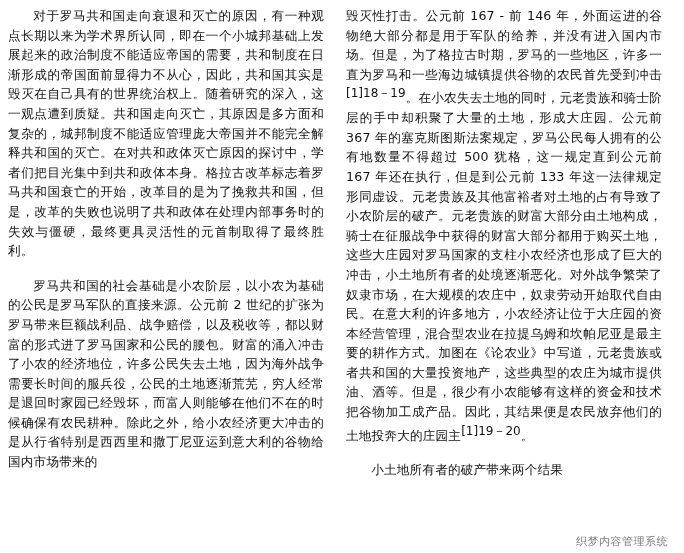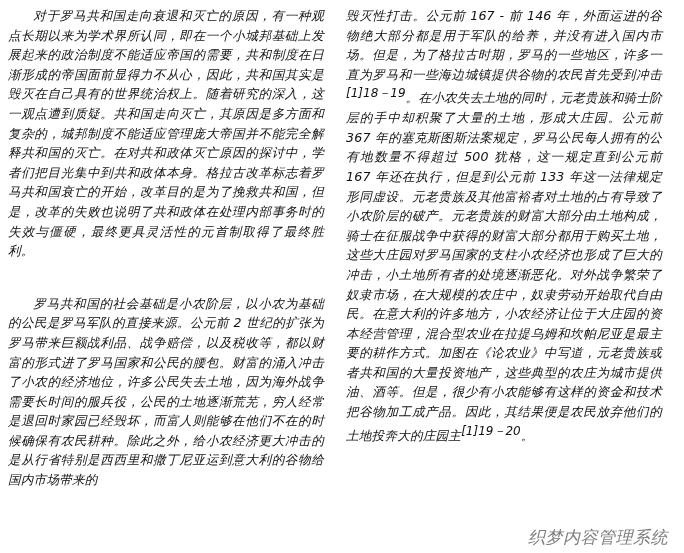--- a/index.html
+++ b/index.html
@@ -12,21 +12,20 @@
     background: #ffffff;
     font-family: "DejaVu Sans", "Liberation Sans", sans-serif;
     overflow: hidden;
   }
   #page {
     position: relative;
     width: 676px;
     height: 553px;
     box-sizing: border-box;
     padding: 6px 12px 0 8px;
-    font-style: italic;
   }
   .columns {
     display: flex;
     flex-direction: row;
     gap: 22px;
     height: 100%;
   }
   .col {
     width: 316px;
     flex: 0 0 316px;
@@ -38,52 +37,53 @@
     color: #111111;
     text-align: justify;
     text-justify: inter-ideograph;
     letter-spacing: 0.2px;
     font-family: "DejaVu Sans", "Liberation Sans", sans-serif;
   }
   p.indent {
     text-indent: 2em;
   }
   p.spaced {
-    margin-top: 33px;
+    margin-top: 15px;
   }
   .sup {
     font-size: 12px;
     vertical-align: super;
     letter-spacing: 0;
   }
   .watermark {
     position: absolute;
     right: 8px;
     bottom: 4px;
-    font-size: 17px;
+    font-size: 11px;
     color: #8a8a8a;
     letter-spacing: 0.5px;
     white-space: nowrap;
     font-family: "DejaVu Sans", "Liberation Sans", sans-serif;
   }
   .watermark .wm-main { color: #7d7d7d; }
 </style>
 </head>
 <body>
 
 <div id="page">
   <div class="columns">
 
     <div class="col">
       <p class="para indent">对于罗马共和国走向衰退和灭亡的原因，有一种观点长期以来为学术界所认同，即在一个小城邦基础上发展起来的政治制度不能适应帝国的需要，共和制度在日渐形成的帝国面前显得力不从心，因此，共和国其实是毁灭在自己具有的世界统治权上。随着研究的深入，这一观点遭到质疑。共和国走向灭亡，其原因是多方面和复杂的，城邦制度不能适应管理庞大帝国并不能完全解释共和国的灭亡。在对共和政体灭亡原因的探讨中，学者们把目光集中到共和政体本身。格拉古改革标志着罗马共和国衰亡的开始，改革目的是为了挽救共和国，但是，改革的失败也说明了共和政体在处理内部事务时的失效与僵硬，最终更具灵活性的元首制取得了最终胜利。</p>
       <p class="para indent spaced">罗马共和国的社会基础是小农阶层，以小农为基础的公民是罗马军队的直接来源。公元前 2 世纪的扩张为罗马带来巨额战利品、战争赔偿，以及税收等，都以财富的形式进了罗马国家和公民的腰包。财富的涌入冲击了小农的经济地位，许多公民失去土地，因为海外战争需要长时间的服兵役，公民的土地逐渐荒芜，穷人经常是退回时家园已经毁坏，而富人则能够在他们不在的时候确保有农民耕种。除此之外，给小农经济更大冲击的是从行省特别是西西里和撒丁尼亚运到意大利的谷物给国内市场带来的</p>
     </div>
 
     <div class="col">
       <p class="para"><span>毁灭性打击。公元前 167 - 前 146 年，外面运进的谷物绝大部分都是用于军队的给养，并没有进入国内市场。但是，为了格拉古时期，罗马的一些地区，许多一直为罗马和一些海边城镇提供谷物的农民首先受到冲击</span><span class="sup">[1]18－19</span><span>。在小农失去土地的同时，元老贵族和骑士阶层的手中却积聚了大量的土地，形成大庄园。公元前 367 年的塞克斯图斯法案规定，罗马公民每人拥有的公有地数量不得超过 500 犹格，这一规定直到公元前 167 年还在执行，但是到公元前 133 年这一法律规定形同虚设。元老贵族及其他富裕者对土地的占有导致了小农阶层的破产。元老贵族的财富大部分由土地构成，骑士在征服战争中获得的财富大部分都用于购买土地，这些大庄园对罗马国家的支柱小农经济也形成了巨大的冲击，小土地所有者的处境逐渐恶化。对外战争繁荣了奴隶市场，在大规模的农庄中，奴隶劳动开始取代自由民。在意大利的许多地方，小农经济让位于大庄园的资本经营管理，混合型农业在拉提乌姆和坎帕尼亚是最主要的耕作方式。加图在《论农业》中写道，元老贵族或者共和国的大量投资地产，这些典型的农庄为城市提供油、酒等。但是，很少有小农能够有这样的资金和技术把谷物加工成产品。因此，其结果便是农民放弃他们的土地投奔大的庄园主</span><span class="sup">[1]19－20</span><span>。</span></p>
+      <p class="para indent spaced">小土地所有者的破产带来两个结果</p>
     </div>
 
   </div>
 
   <div class="watermark">
     <span class="wm-main">织梦内容管理系统</span>
   </div>
 </div>
 
 </body></html>

